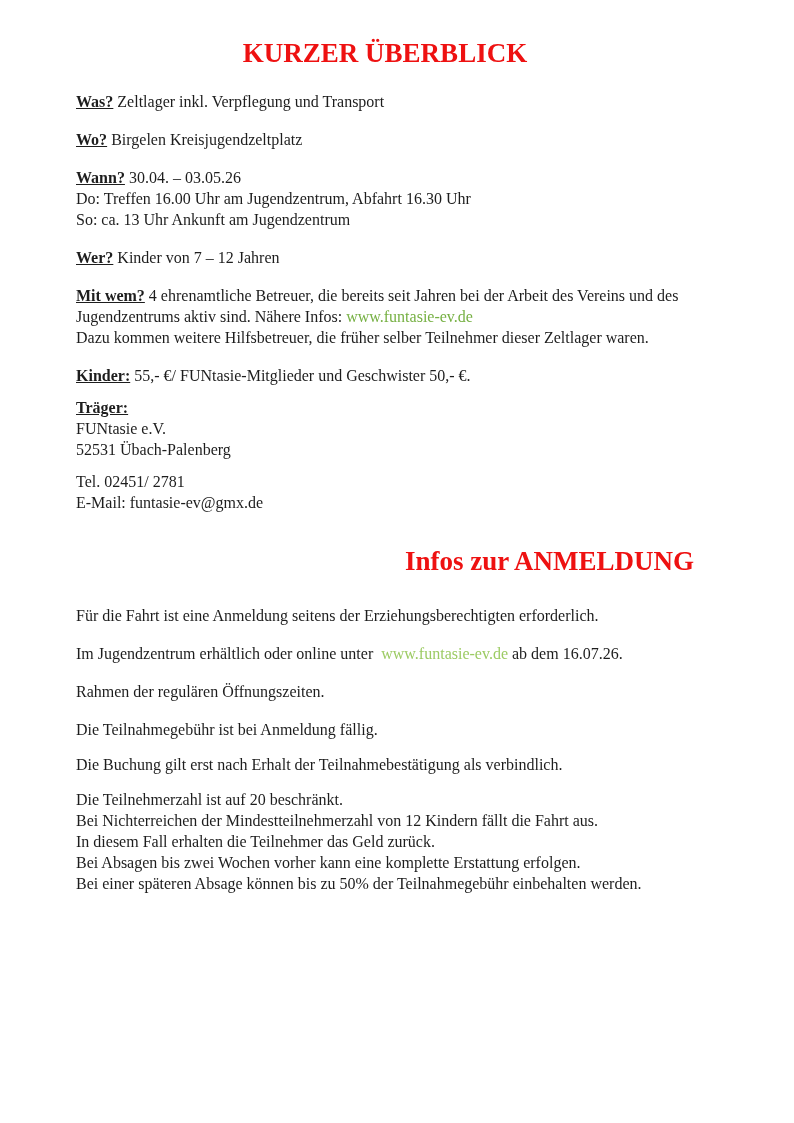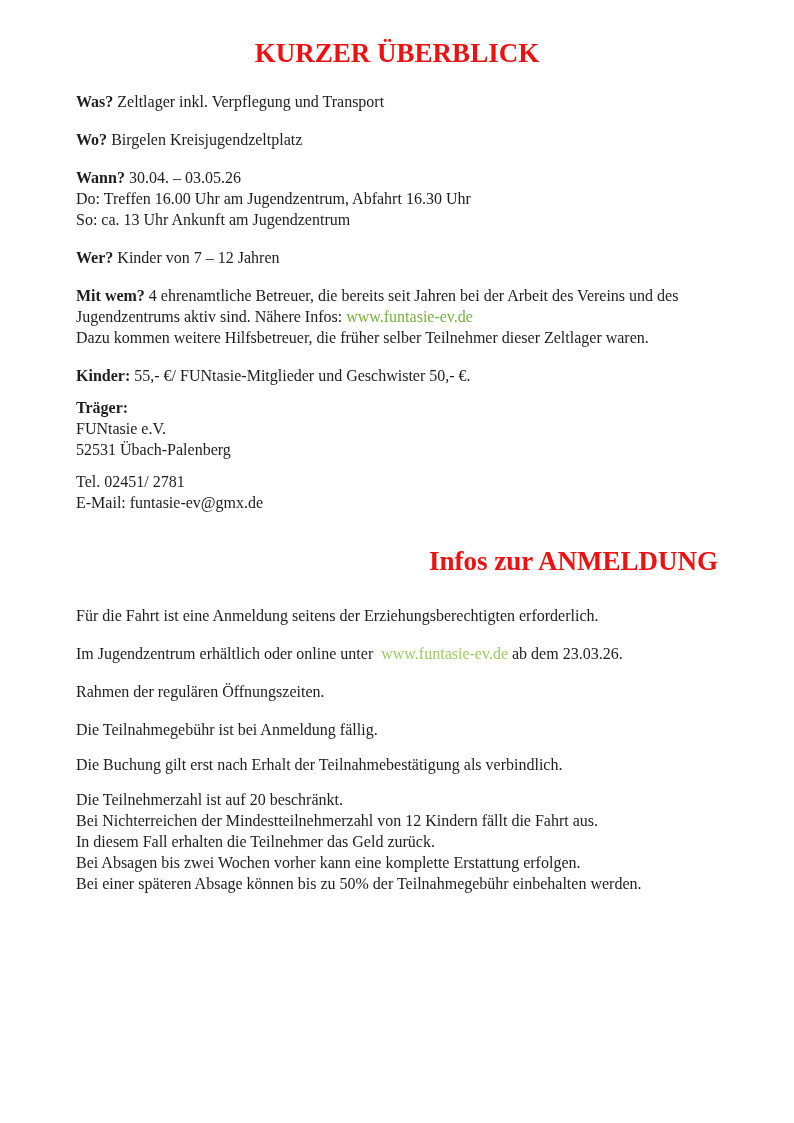--- a/index.html
+++ b/index.html
@@ -5,40 +5,40 @@
   html, body { margin: 0; padding: 0; background: #ffffff; }
   .page {
     position: relative;
     width: 794px;
     height: 1123px;
     background: #ffffff;
     font-family: "Liberation Serif", "DejaVu Serif", serif;
     color: #1d1d1d;
     overflow: hidden;
   }
-  .content { padding: 40px 76px 0 76px; }
+  .content { padding: 40px 100px 0 76px; }
   .doc-title {
     margin: 0 0 24px 0;
     text-align: center;
     font-size: 27px;
     line-height: 27px;
     font-weight: bold;
     color: #ee1111;
   }
   .doc-title.second { margin: 35px 0 30px 0; text-align: right; }
   .para { margin: 0 0 17px 0; }
   .para.tight { margin-bottom: 11px; }
   .para.mid { margin-bottom: 14px; }
   .para.last { margin-bottom: 0; }
   .line {
     font-size: 16px;
     line-height: 21px;
     white-space: nowrap;
   }
-  .label { font-weight: bold; }
+  .label { font-weight: bold; text-decoration: underline; }
   .ulabel { text-decoration: underline; }
   .link { color: #76b043; text-decoration: none; cursor: pointer; }
   .link.light { color: #9ccb63; margin-left: 4px; }
 </style>
 </head>
 <body>
 
 <div class="page">
   <div class="content">
 
@@ -106,21 +106,21 @@
     </div>
 
     <h1 class="doc-title second">Infos zur ANMELDUNG</h1>
 
     <div class="para">
       <div class="line">Für die Fahrt ist eine Anmeldung seitens der Erziehungsberechtigten erforderlich.</div>
     </div>
 
     <div class="para">
       <div class="line">
-        <span>Im Jugendzentrum erhältlich oder online unter </span><a class="link light">www.funtasie-ev.de</a><span> ab dem 23.03.26.</span>
+        <span>Im Jugendzentrum erhältlich oder online unter </span><a class="link light">www.funtasie-ev.de</a><span> ab dem 16.07.26.</span>
       </div>
     </div>
 
     <div class="para">
       <div class="line">Rahmen der regulären Öffnungszeiten.</div>
     </div>
 
     <div class="para mid">
       <div class="line">Die Teilnahmegebühr ist bei Anmeldung fällig.</div>
     </div>

